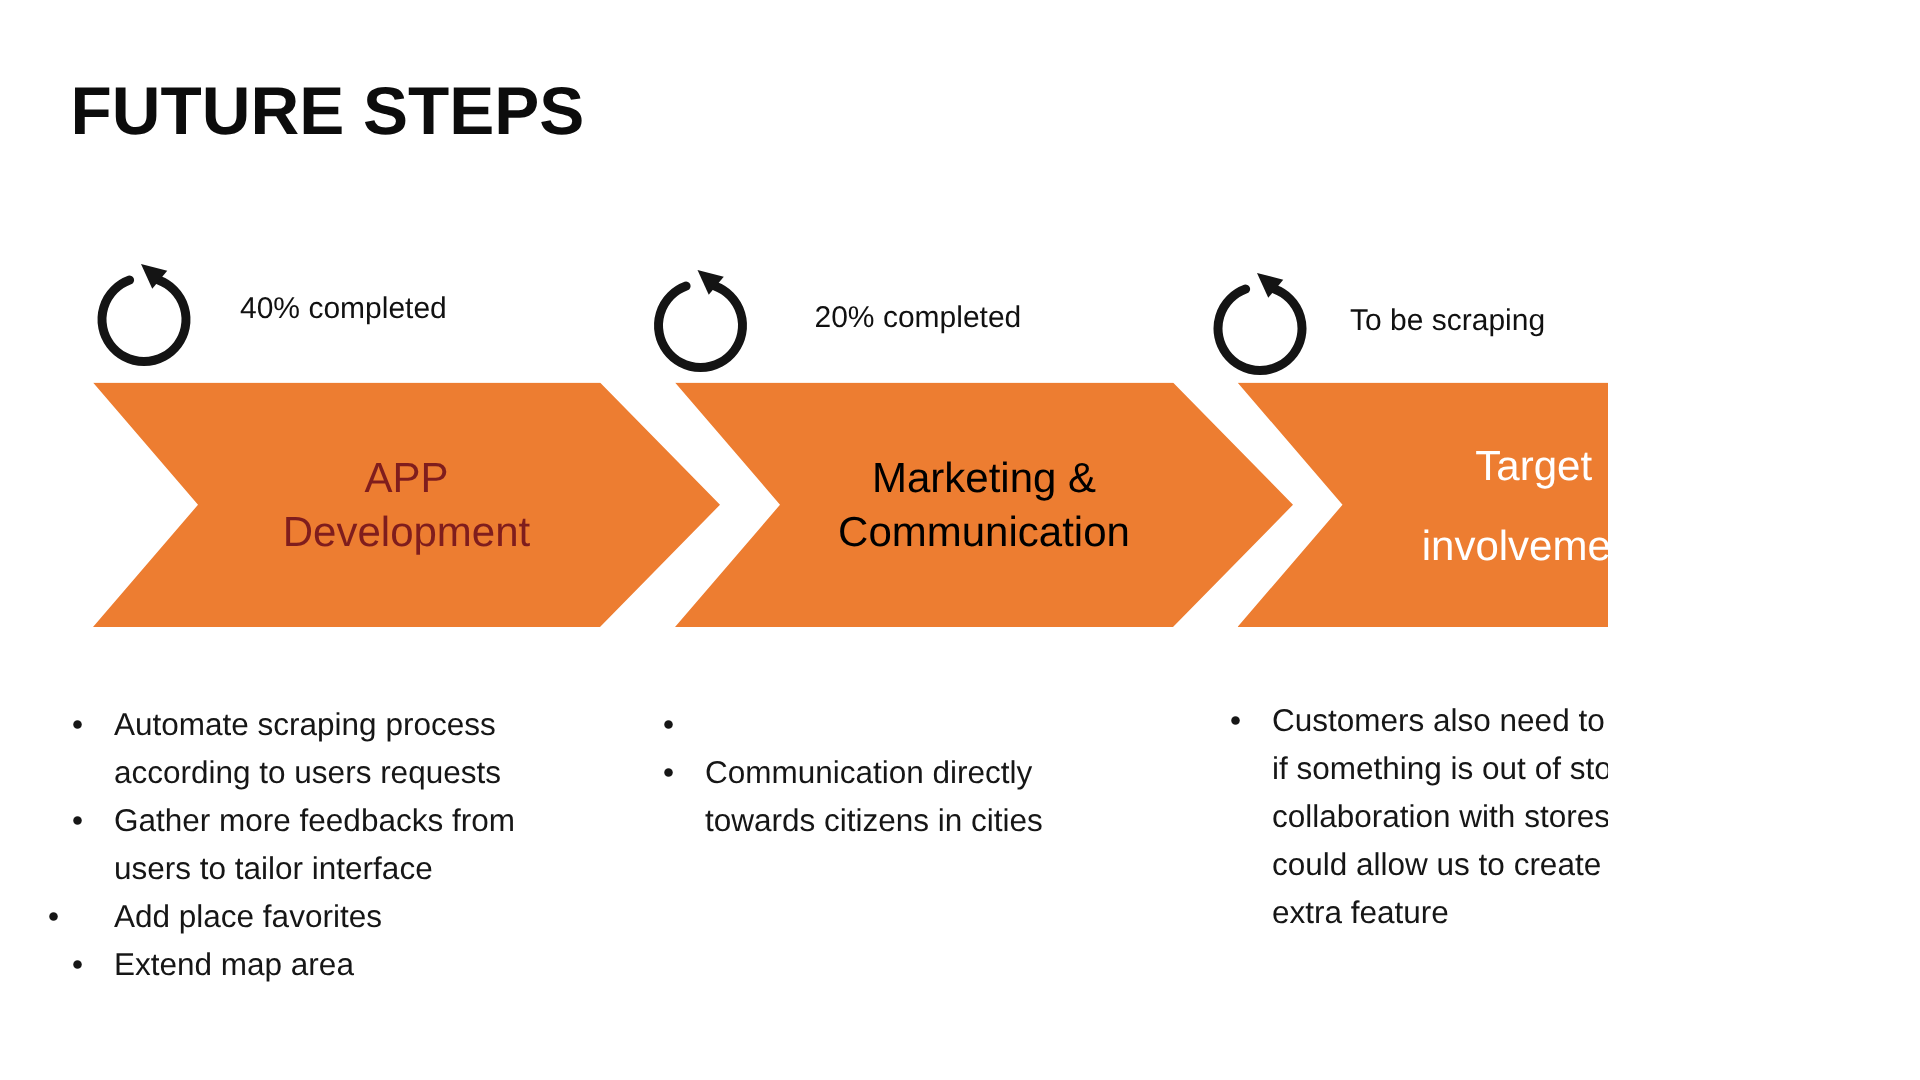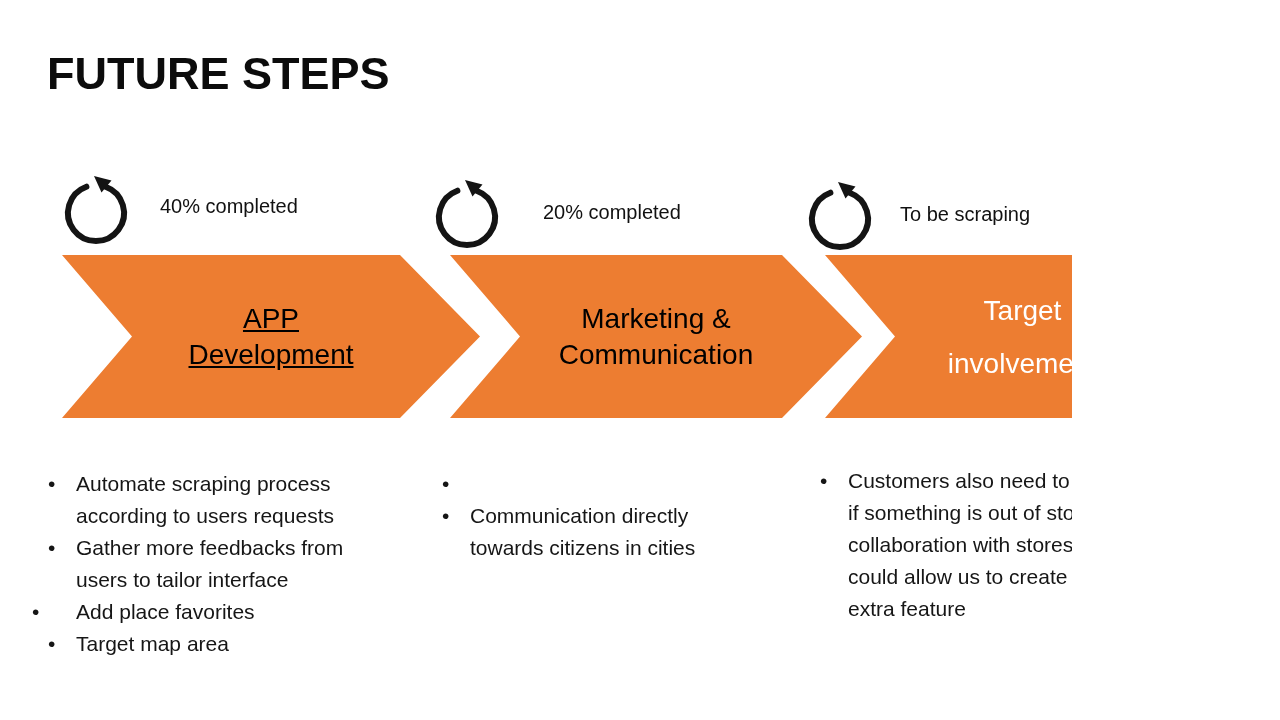--- a/index.html
+++ b/index.html
@@ -105,21 +105,21 @@
     <svg width="72" height="80" viewBox="0 0 72 80">
       <path d="M26.4 16.7 A 28 28 0 1 0 45.6 16.7" fill="none" stroke="#141414" stroke-width="6" stroke-linecap="round"></path>
       <polygon points="34,6 51.5,10.5 41.5,22.5" fill="#141414"></polygon>
     </svg>
   </span>
 
   <div class="progress-label plabel-1">40% completed</div>
   <div class="progress-label plabel-2">20% completed</div>
   <div class="progress-label plabel-3">To be scraping</div>
 
-  <div class="arrow arrow-1" style="background: rgb(237, 125, 49); color: #000000; text-decoration: underline;">APP
+  <div class="arrow arrow-1" style="background: rgb(237, 125, 49); color: #7f1d1d;">APP
 Development</div>
   <div class="arrow arrow-2" style="background: rgb(237, 125, 49); color: #000000;">Marketing &amp;
 Communication</div>
   <div class="arrow arrow-3" style="background: rgb(237, 125, 49); color: rgb(255, 255, 255);">Target
 involvement</div>
 
   <div class="col col-1">
     <div class="bullet">
       <span class="dot">•</span>
       <span class="btext">Automate scraping process
@@ -129,21 +129,21 @@
       <span class="dot">•</span>
       <span class="btext">Gather more feedbacks from
 users to tailor interface</span>
     </div>
     <div class="bullet outdent">
       <span class="dot">•</span>
       <span class="btext">Add place favorites</span>
     </div>
     <div class="bullet">
       <span class="dot">•</span>
-      <span class="btext">Target map area</span>
+      <span class="btext">Extend map area</span>
     </div>
   </div>
 
   <div class="col col-2">
     <div class="bullet">
       <span class="dot">•</span>
     </div>
     <div class="bullet">
       <span class="dot">•</span>
       <span class="btext">Communication directly

